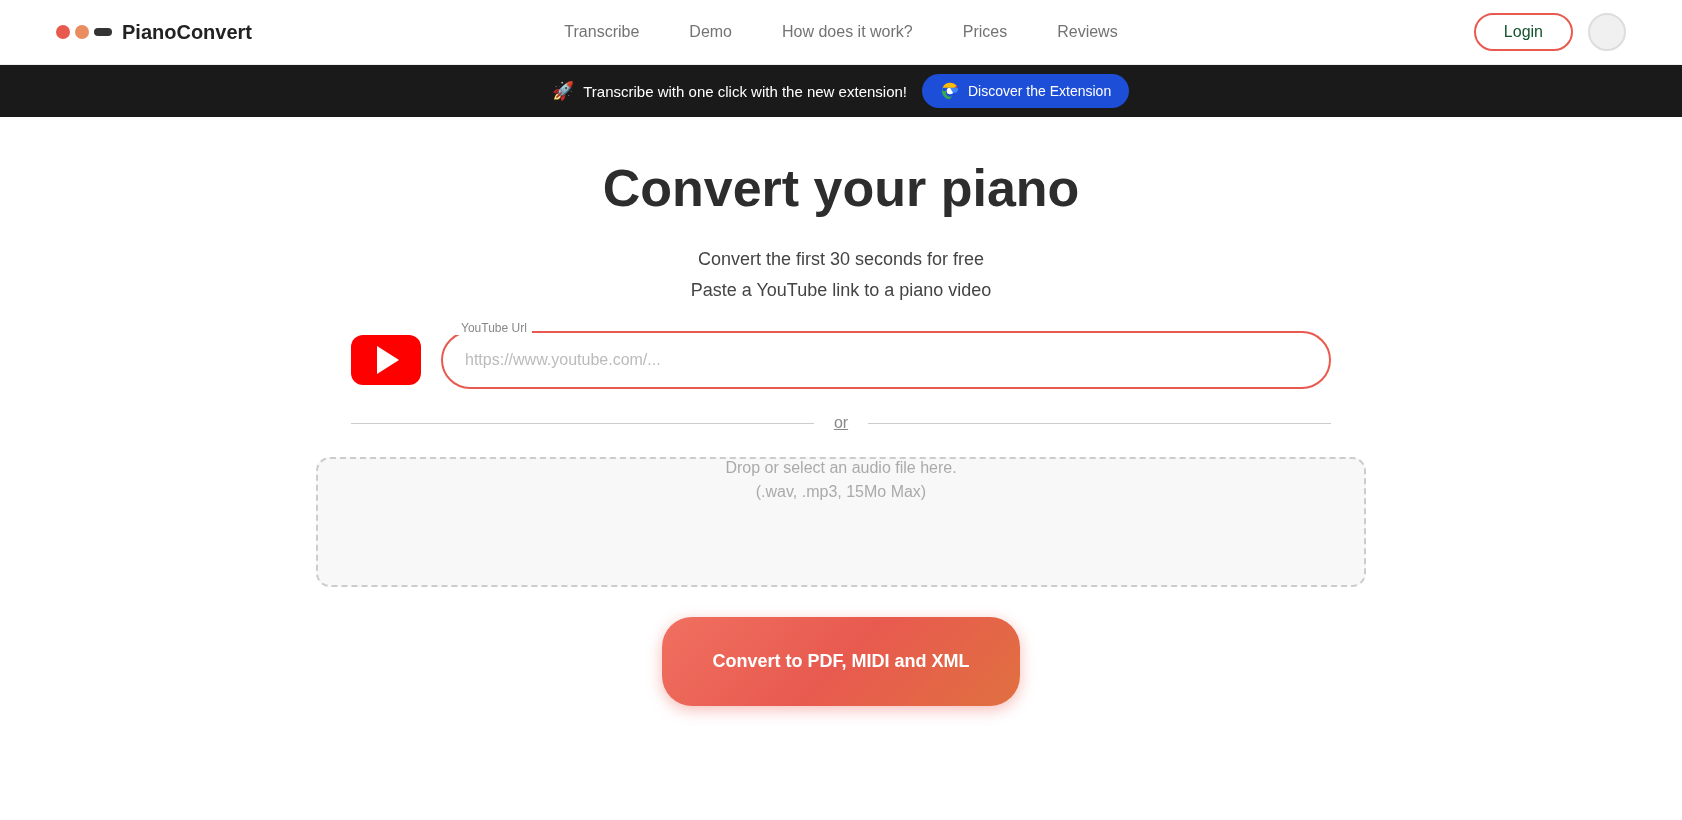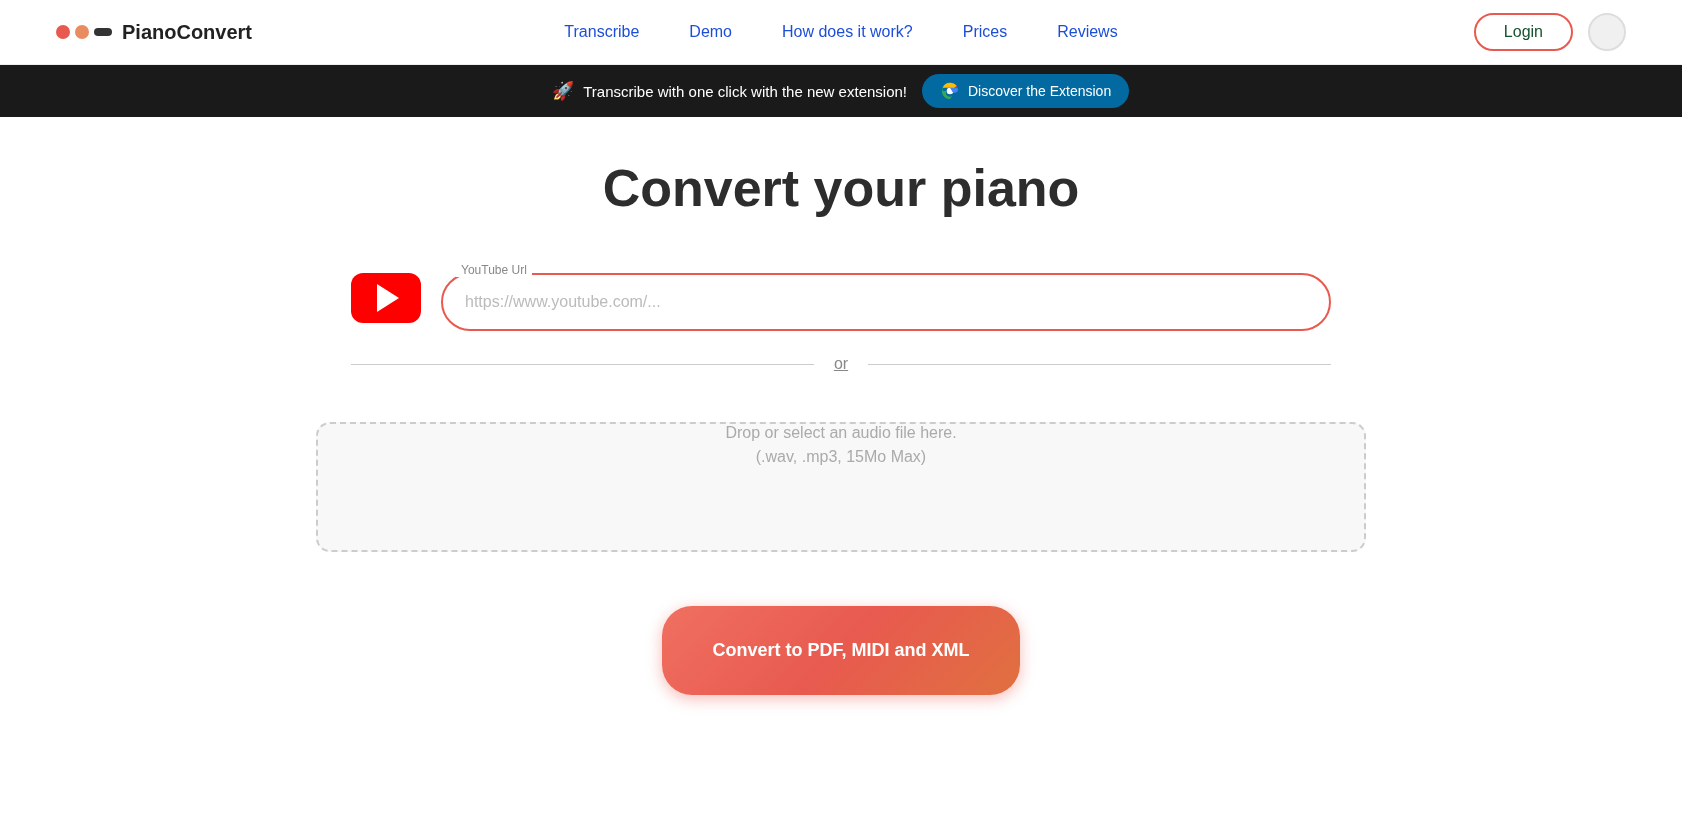--- a/index.html
+++ b/index.html
@@ -43,21 +43,21 @@
     .navbar-nav {
       display: flex;
       align-items: center;
       gap: 50px;
       position: absolute;
       left: 50%;
       transform: translateX(-50%);
     }
     .nav-link {
       font-size: 16px;
-      color: #1d4ed8;
+      color: #737373;
       text-decoration: none;
       cursor: pointer;
     }
     .navbar-right {
       display: flex;
       align-items: center;
       gap: 15px;
     }
     .login-btn {
       border: 2px solid #e85a4f;
@@ -90,41 +90,40 @@
     .announcement-text {
       display: flex;
       align-items: center;
       gap: 8px;
     }
     .rocket-emoji { font-size: 18px; }
     .discover-btn {
       display: flex;
       align-items: center;
       gap: 8px;
-      background: #0369a1;
+      background: #1d4ed8;
       color: #fff;
       border: none;
       border-radius: 20px;
       padding: 7px 18px;
       font-size: 14px;
       cursor: pointer;
       font-weight: 500;
     }
     .chrome-icon {
       width: 20px;
       height: 20px;
     }
 
     
     .main-content {
       display: flex;
       flex-direction: column;
       align-items: center;
       padding: 40px 20px 30px;
-      gap: 24px;
     }
     .page-title {
       font-size: 52px;
       font-weight: 700;
       color: #2d2d2d;
       text-align: center;
       line-height: 1.2;
       margin-bottom: 30px;
     }
     .subtitle {
@@ -134,23 +133,25 @@
       margin-bottom: 10px;
     }
     .subtitle2 {
       font-size: 18px;
       color: #444;
       text-align: center;
       margin-bottom: 30px;
     }
     .url-input-section {
       display: flex;
+      align-items: center;
       gap: 20px;
       width: 100%;
       max-width: 980px;
+      margin-bottom: 25px;
     }
     .youtube-logo {
       width: 70px;
       height: 50px;
       background: #ff0000;
       border-radius: 12px;
       display: flex;
       align-items: center;
       justify-content: center;
       flex-shrink: 0;
@@ -283,20 +284,22 @@
     </svg>
     <span>Discover the Extension</span>
   </button>
 </div>
 
 <main class="main-content">
   <h1 class="page-title">
     <span>Convert your piano</span><br>
   </h1>
 
+  <p class="subtitle">Convert the first 30 seconds for free</p>
+  <p class="subtitle2">Paste a YouTube link to a piano video</p>
 
   <div class="url-input-section">
     <div class="youtube-logo">
       <div class="youtube-play"></div>
     </div>
     <div class="input-wrapper">
       <label class="input-label">YouTube Url</label>
       <input class="url-input" type="text" placeholder="https://www.youtube.com/..." style="">
     </div>
   </div>

